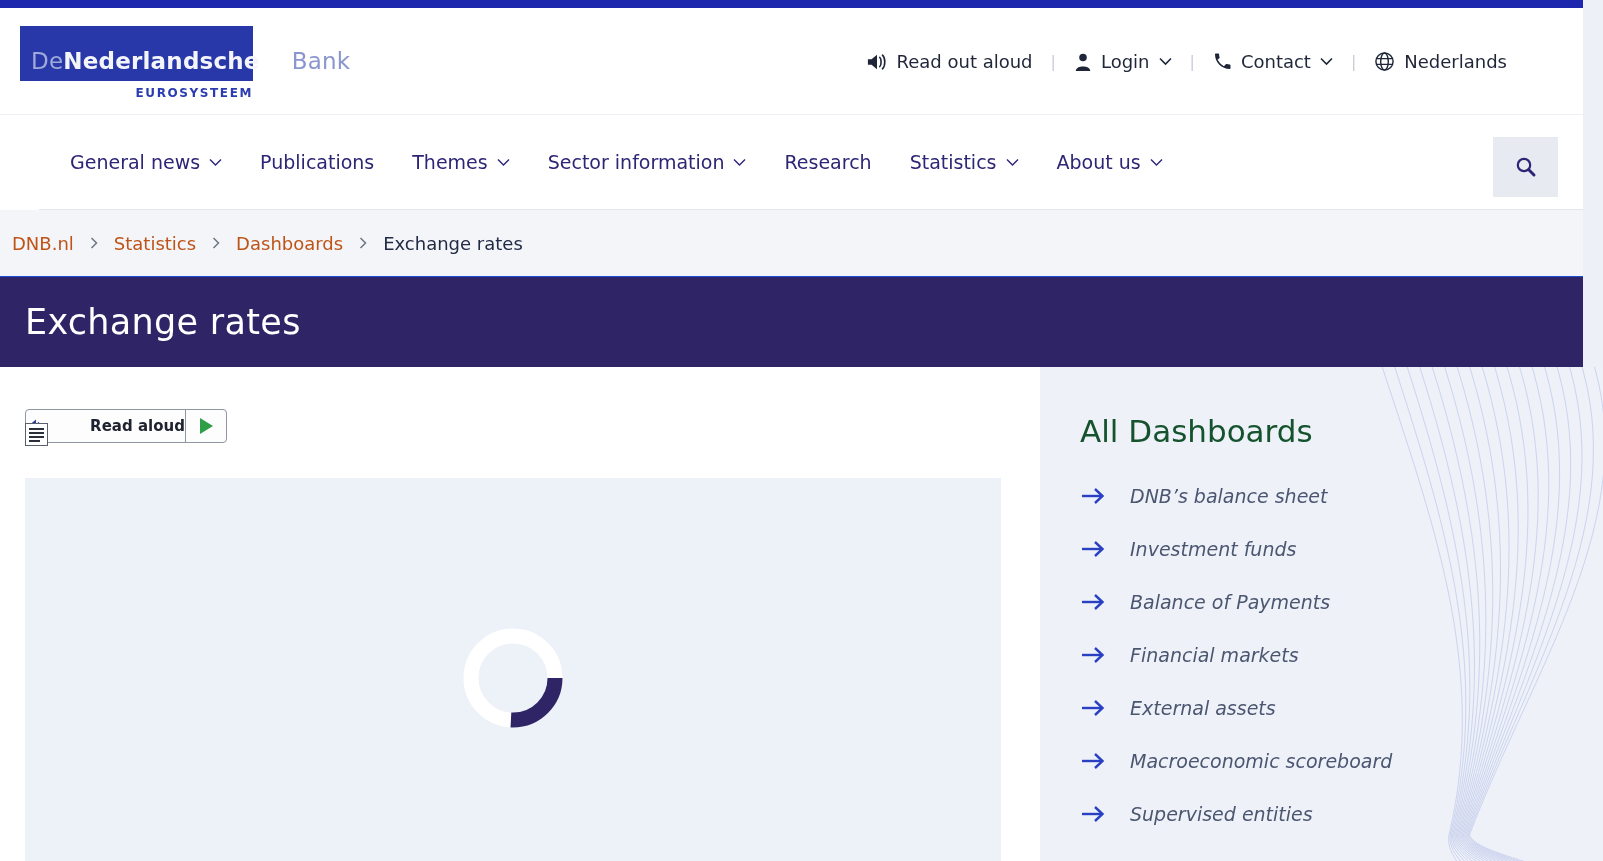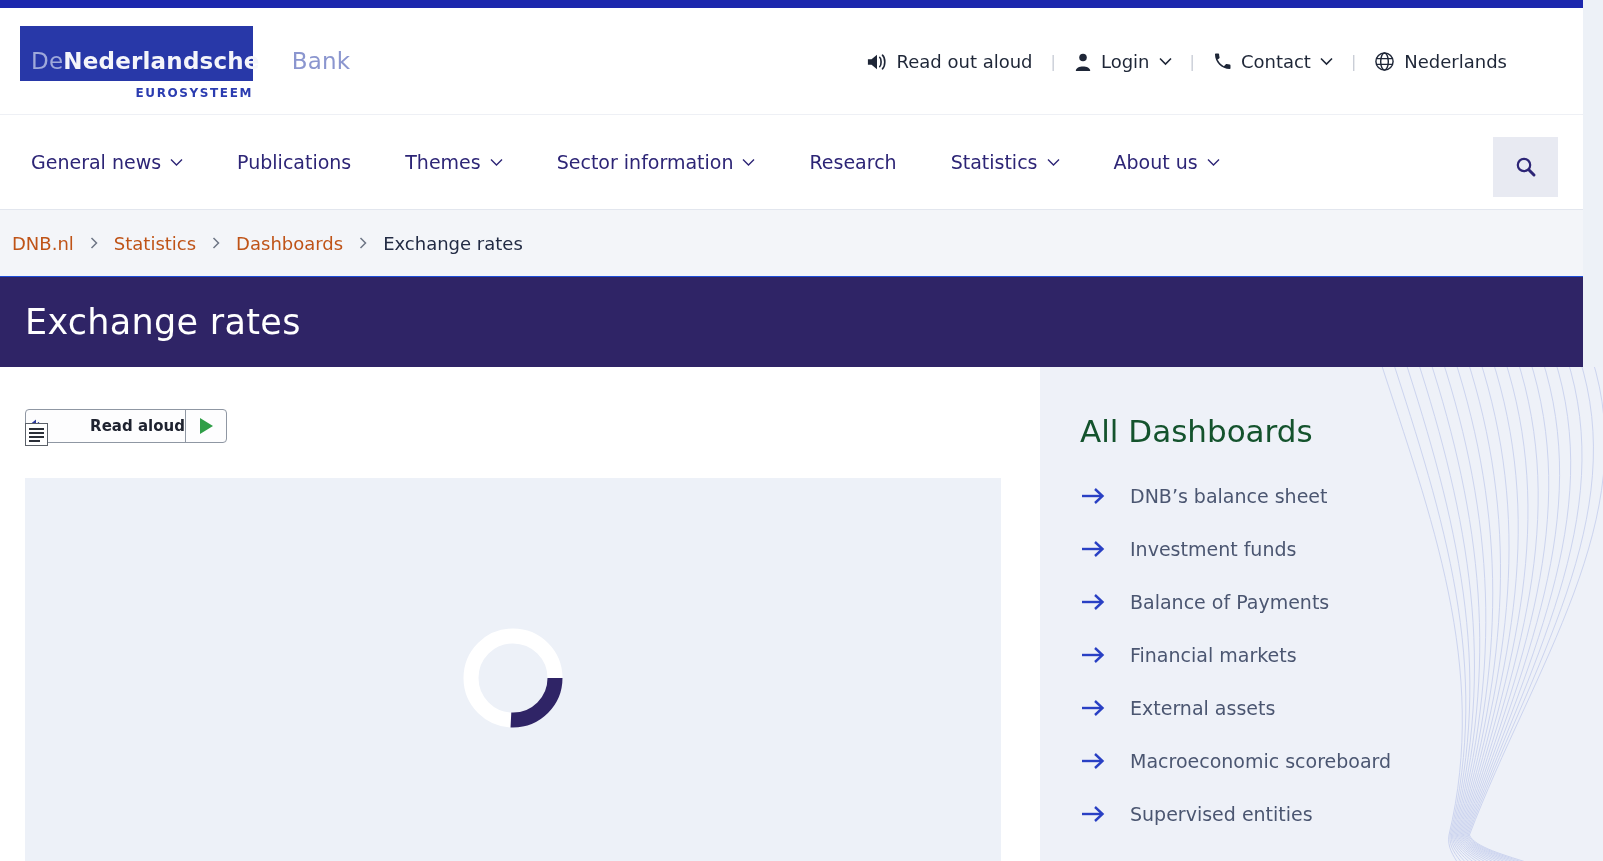--- a/index.html
+++ b/index.html
@@ -19,21 +19,21 @@
   .logo-bank { color:#8b96cf;margin-left:32px; }
   .logo-sub { display:block; width:233px; text-align:right; margin-top:5px;
               color:#2b3cb0; font-size:12px; font-weight:bold; letter-spacing:1.6px; }
   .utility { position:absolute; right:76px; top:0; height:107px; display:flex; align-items:center; gap:18px; }
   .u-item { display:flex; align-items:center; gap:9px; color:#1e2637; font-size:18px; cursor:pointer; }
   .u-sep { color:#c9cdd6; font-size:16px; }
   .u-icon svg { display:block; }
 
   
   .nav { height:95px; background:#fff; border-bottom:1px solid #e2e6ee; position:relative;
-         display:flex; align-items:center; padding-left:31px; gap:54px; }
+         display:flex; align-items:center; padding-left:31px; gap:38px;margin-left:39px; }
   .nav-item { color:#2d2576; font-size:19px; display:flex; align-items:center; gap:9px; cursor:pointer; }
   .chev { width:13px; height:9px; }
   .search-btn { position:absolute; right:25px; top:22px; width:65px; height:60px; background:#e8eaf2;
                 display:flex; align-items:center; justify-content:center; cursor:pointer; }
 
   
   .crumbs { height:67px; background:#f3f5f9; border-bottom:1px solid #1d4ed8;
             display:flex; align-items:center; padding-left:12px; font-size:18px; }
   .crumb-link { color:#bf5317; cursor:pointer; }
   .crumb-cur { color:#222b44; }
@@ -61,21 +61,21 @@
   .ra-menu i { display:block; height:2px; background:#2b2f38; }
   .ra-menu i.half { width:70%; }
 
   .load-panel { position:absolute; left:25px; top:111px; width:976px; height:400px; background:#edf1f8;
                 display:flex; align-items:center; justify-content:center; }
   .spinner { width:100px; height:100px; }
 
   
   .aside { flex:1; background:#eef1f8; position:relative; padding:46px 0 0 40px; overflow:hidden; }
   .aside-title { color:#14532d; font-size:31px; font-weight:400; }
-  .dash-list { margin-top:20px; position:relative; z-index:2; }
+  .dash-list { margin-top:20px; position:relative; z-index:2;font-style:italic; }
   .dash-item { height:53px; display:flex; align-items:center; cursor:pointer; }
   .dash-arrow { width:50px; display:flex; align-items:center; }
   .dash-label { color:#4b5671; font-size:19px; }
   .deco { position:absolute; right:0; top:0; width:240px; height:494px; z-index:1; }
   .deco path { fill:none; stroke:#ccd4ef; stroke-width:1; }
 </style>
 </head>
 <body>
 
 <div class="page-top">

